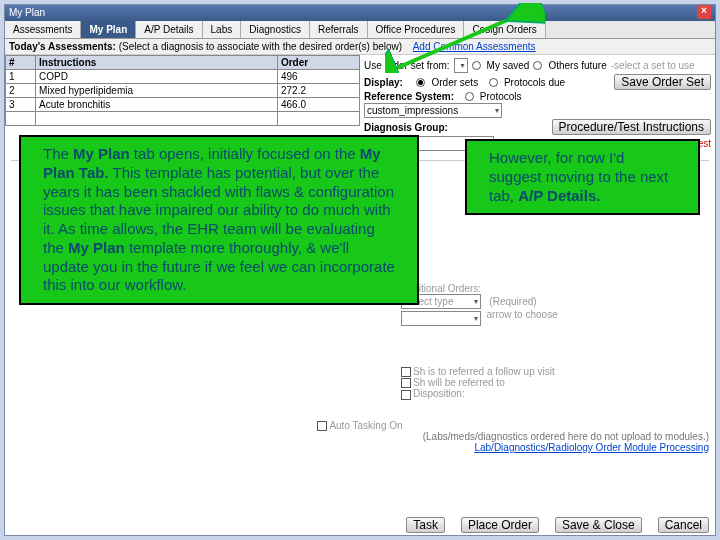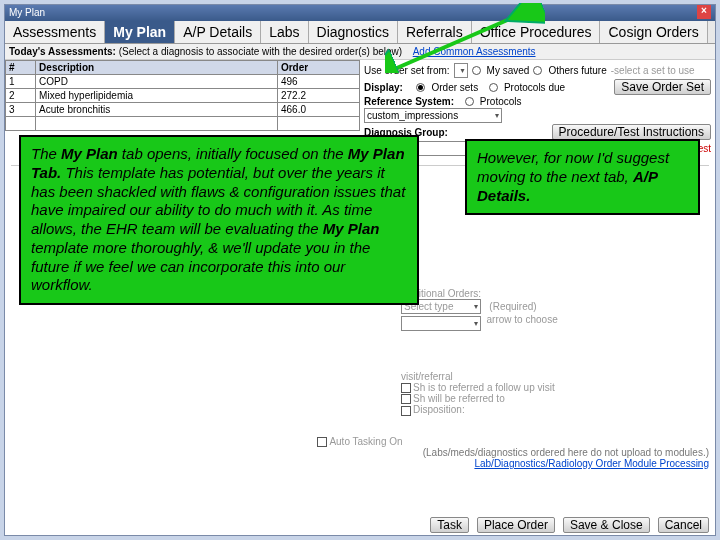--- a/index.html
+++ b/index.html
@@ -1,41 +1,41 @@
 <!DOCTYPE html>
 <html><head>
 <meta charset="utf-8">
 <style>
   * { box-sizing: border-box; margin: 0; padding: 0; }
   body { font-family: Tahoma, Arial, sans-serif; font-size: 10px; background: #c8d4e8; width: 720px; height: 540px; overflow: hidden; position: relative; }
   .window { background: #fff; border: 1px solid #7a8aa8; margin: 4px; height: 532px; position: relative; }
   .titlebar { background: linear-gradient(#5a7ab0, #3a5a8a); color: #fff; height: 16px; line-height: 16px; padding: 0 4px; font-size: 10px; display: flex; justify-content: space-between; }
   .close-x { width: 14px; height: 14px; background: #d44; color: #fff; text-align: center; line-height: 12px; cursor: pointer; font-weight: bold; }
   .tabs { display: flex; border-bottom: 1px solid #999; background: #e8e8e8; }
-  .tab { padding: 3px 8px; border-right: 1px solid #aaa; background: #f0f0f0; cursor: pointer; font-size: 14px; }
+  .tab { padding: 3px 8px; border-right: 1px solid #aaa; background: #f0f0f0; cursor: pointer; font-size: 10px; }
   .tab.active { background: #3a5a8a; color: #fff; font-weight: bold; }
   .subhdr { background: #f0f0f0; padding: 2px 4px; border-bottom: 1px solid #ccc; font-size: 10px; }
   .subhdr b { font-weight: bold; }
   .link { color: #0044cc; text-decoration: underline; cursor: pointer; }
   .toprow { display: flex; }
   .assess-tbl { border-collapse: collapse; width: 100%; font-size: 10px; }
   .assess-tbl th, .assess-tbl td { border: 1px solid #888; padding: 1px 3px; text-align: left; height: 14px; }
   .assess-tbl th { background: #d0d8e8; }
   .rightcol { flex: 1; padding: 2px 4px; font-size: 10px; }
   .fieldrow { display: flex; align-items: center; gap: 4px; margin: 1px 0; }
   .combo { border: 1px solid #888; background: #fff; height: 15px; padding: 0 2px; display: inline-flex; align-items: center; justify-content: space-between; }
   .combo .arrow { font-size: 8px; color: #555; }
   .btn3d { background: linear-gradient(#f8f8f8,#d0d0d0); border: 1px solid #888; padding: 0 6px; border-radius: 2px; cursor: pointer; font-size: 12px; }
   .chk { width: 10px; height: 10px; border: 1px solid #555; display: inline-block; background: #fff; vertical-align: middle; margin-right: 2px; }
   .radio { width: 9px; height: 9px; border: 1px solid #555; border-radius: 50%; display: inline-block; background: #fff; vertical-align: middle; margin-right: 2px; }
   .radio.on::after { content:''; display:block; width:5px; height:5px; background:#000; border-radius:50%; margin:1px; }
   .faded { color: #999; }
   .hr { border-top: 1px solid #ccc; margin: 2px 0; }
-  .bottombar { position: absolute; bottom: 2px; right: 6px; display: flex; gap: 8px; }
-  .callout { position: absolute; background: #18c818; border: 2px solid #000; padding: 8px 10px; font-family: Verdana, sans-serif; font-size: 15px; line-height: 1.25; color: #000000; font-style: italic; }
+  .bottombar { position: absolute; bottom: 2px; right: 6px; display: flex; gap: 16px; }
+  .callout { position: absolute; background: #18c818; border: 2px solid #000; padding: 8px 22px; font-family: Verdana, sans-serif; font-size: 15px; line-height: 1.25; color: #0c4a6e; }
   .callout b { font-weight: bold; }
   
   .arrow-ptr { position:absolute; left:380px; top:-2px; width:160px; height:70px; pointer-events:none; }
 </style>
 </head>
 <body>
 
 <div class="window">
   <div class="titlebar">
     <span>My Plan</span>
@@ -59,21 +59,21 @@
     &nbsp;&nbsp;
     <span class="link">Add Common Assessments</span>
   </div>
 
   <div class="toprow">
     <div style="width:355px;">
       <table class="assess-tbl">
         <thead>
             <tr id="assesshdr">
               <th>#</th>
-              <th>Description</th>
+              <th>Instructions</th>
               <th>Order</th>
             </tr>
           </thead>
         <tbody id="assessbody">
             <tr>
               <td>1</td>
               <td>COPD</td>
               <td>496</td>
             </tr>
             <tr>
@@ -148,21 +148,20 @@
           <span>Select type</span>
           <span class="arrow">▾</span>
         </span>
       &nbsp;&nbsp;<span>(Required)</span></div>
     <div style="margin-left:390px"><span class="combo" style="width:80px">
           <span></span>
           <span class="arrow">▾</span>
         </span>
       &nbsp;<span>arrow to choose</span></div>
     <div style="height:40px"></div>
-    <div style="margin-left:390px">visit/referral</div>
     <div style="margin-left:390px"><span class="chk"></span><span>Sh        is to referred a follow up visit</span></div>
     <div style="margin-left:390px"><span class="chk"></span><span>Sh        will be referred to</span></div>
     <div style="margin-left:390px"><span class="chk"></span><span>Disposition:</span></div>
     <div style="text-align:center;margin-top:20px"><span class="chk"></span><span>Auto Tasking On</span></div>
     <div style="text-align:right;color:#777;">(Labs/meds/diagnostics ordered here do not upload to modules.)</div>
     <div style="text-align:right"><span class="link">Lab/Diagnostics/Radiology Order Module Processing</span></div>
   </div>
 
   <div class="bottombar">
     <span class="btn3d">Task</span>

